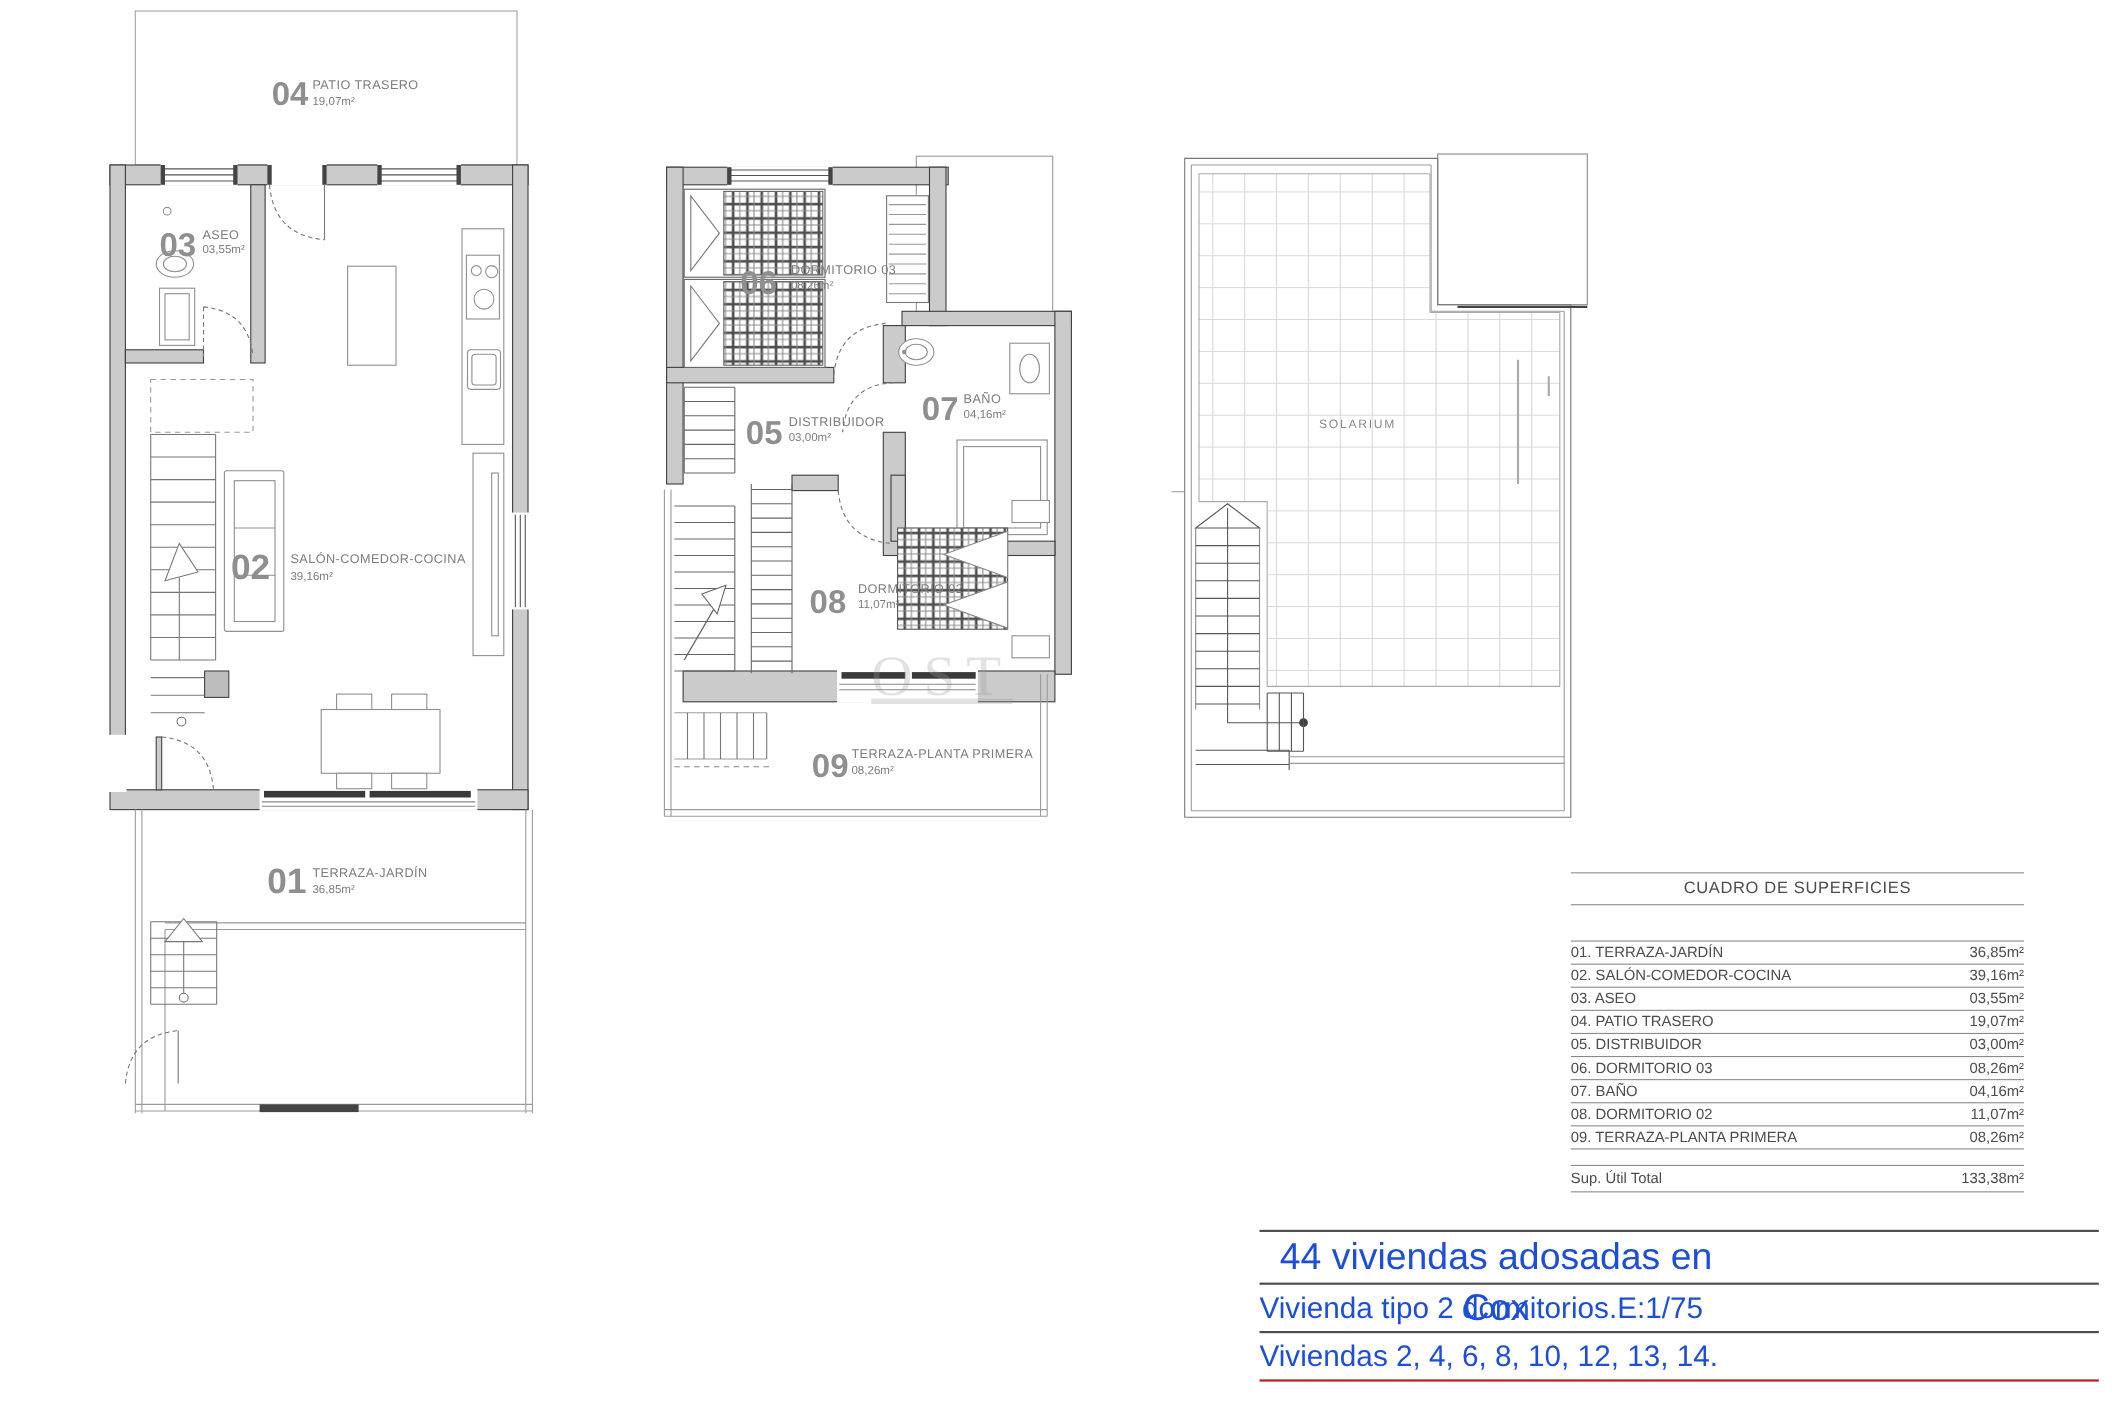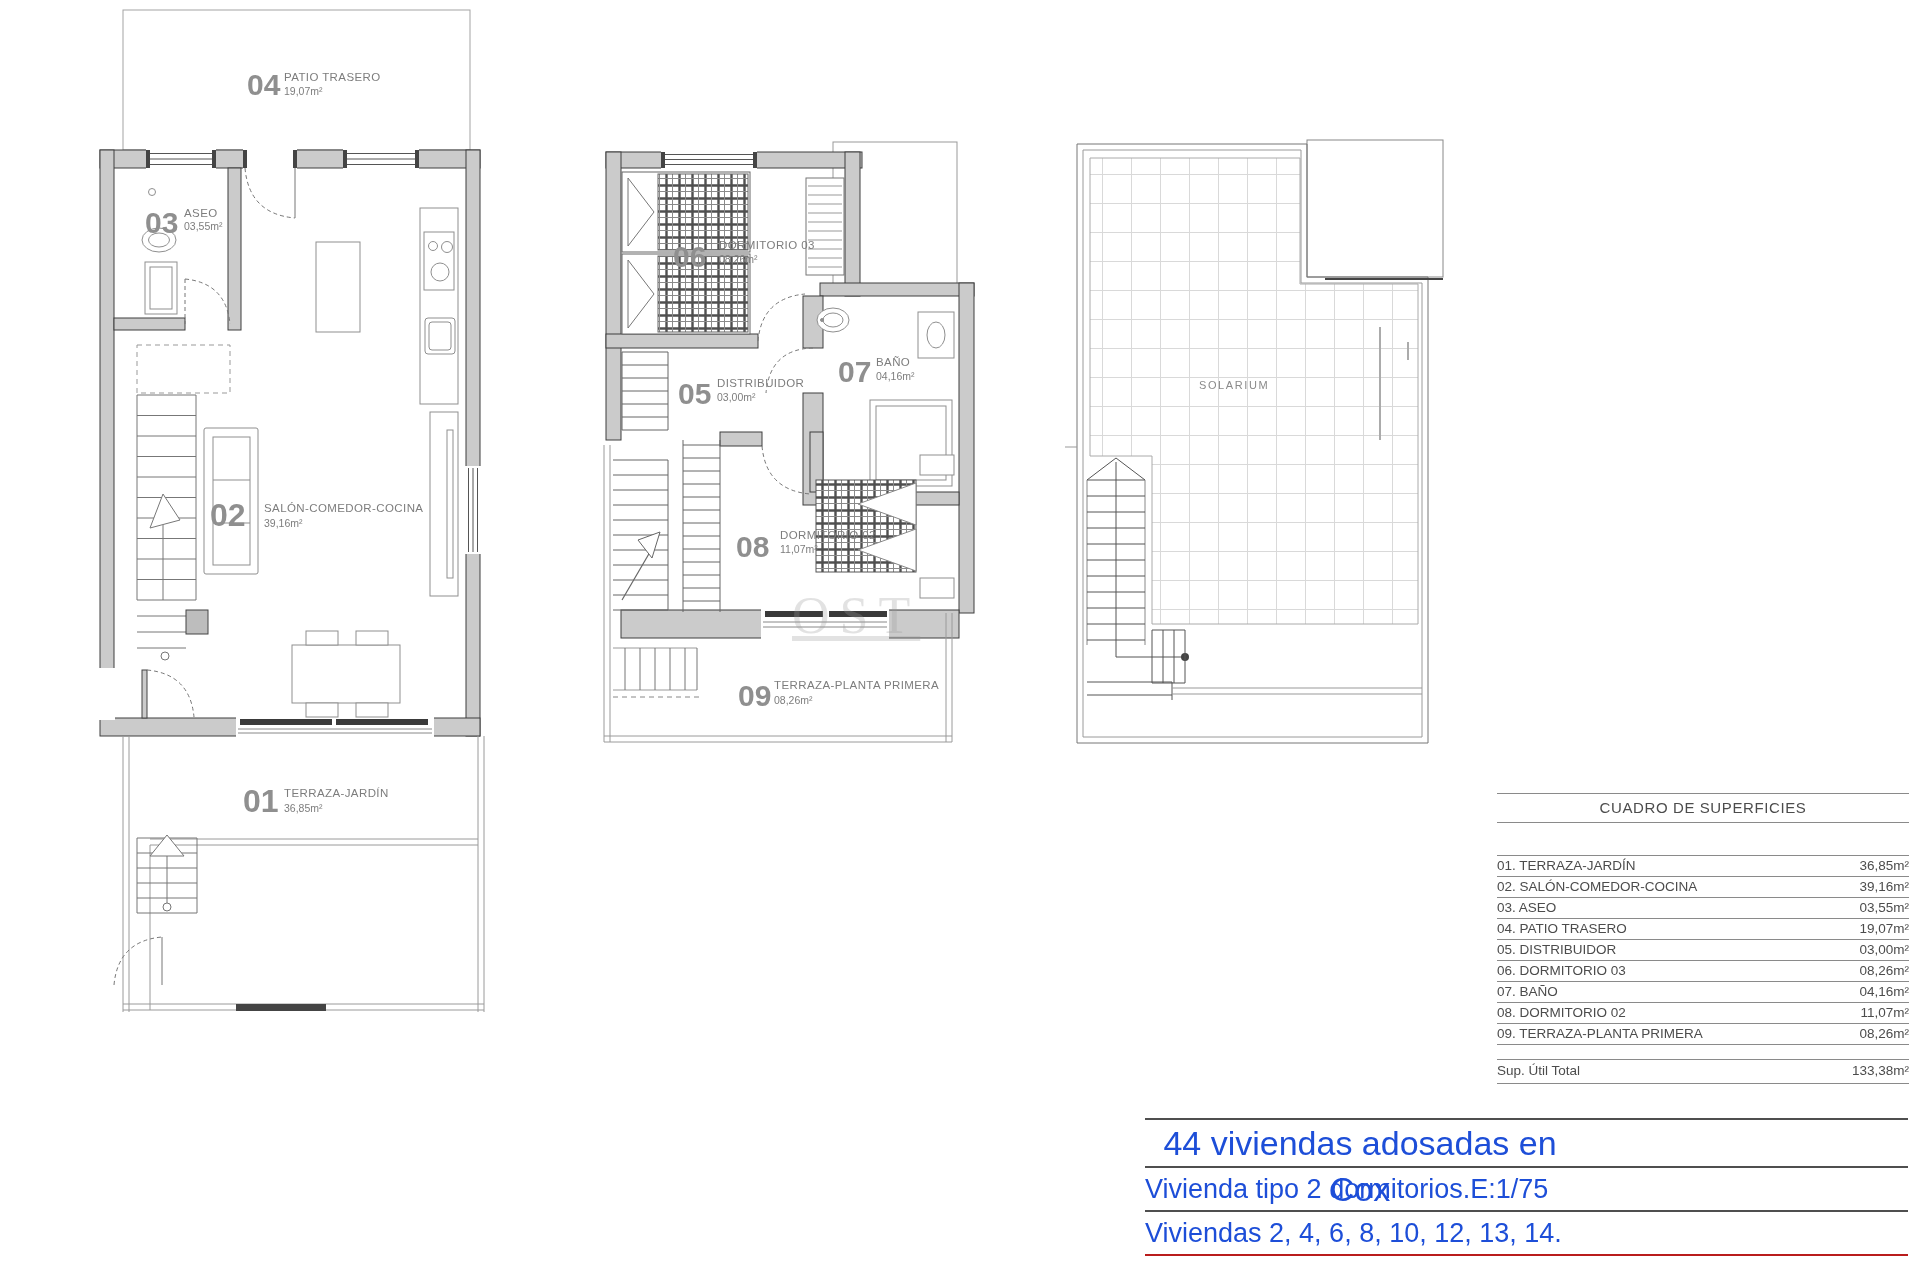--- a/index.html
+++ b/index.html
@@ -8,21 +8,21 @@
   svg{position:absolute;}
   svg text{font-family:"Liberation Sans",sans-serif;}
   .num{font-size:30px;font-weight:bold;fill:#8f8f8f;}
   .num-lg{font-size:32px;font-weight:bold;fill:#8f8f8f;}
   .rname{font-size:11.5px;fill:#7d7d7d;letter-spacing:.4px;}
   .rarea{font-size:10.5px;fill:#7d7d7d;}
   .sol{font-size:11px;fill:#8a8a8a;letter-spacing:1.6px;}
   .wm{position:absolute;left:792px;top:586px;font-size:52px;color:#9a9a9a;opacity:.28;
       font-family:"Liberation Serif",serif;letter-spacing:10px;text-decoration:underline;}
   
-  .surf-table{position:absolute;left:1497px;top:793px;width:412px;color:#4c4c4c;}
+  .surf-table{position:absolute;left:1428px;top:793px;width:412px;color:#4c4c4c;}
   .st-title{border-top:1px solid #8a8a8a;border-bottom:1px solid #8a8a8a;height:28px;line-height:28px;
             text-align:center;font-size:15px;letter-spacing:.6px;}
   .st-rows{margin-top:32px;border-top:1px solid #8a8a8a;}
   .st-row{display:flex;justify-content:space-between;height:20px;line-height:19px;
           border-bottom:1px solid #8a8a8a;font-size:13.5px;}
   .st-total{margin-top:14px;display:flex;justify-content:space-between;border-top:1px solid #8a8a8a;
             border-bottom:1px solid #8a8a8a;height:23px;line-height:22px;font-size:13.5px;text-align:center;}
   
   .tblock{position:absolute;left:1145px;top:1118px;width:763px;color:#1d4ed8;}
   .tb-row1{border-top:2px solid #4f4f4f;border-bottom:2px solid #4f4f4f;height:46px;display:flex;}

